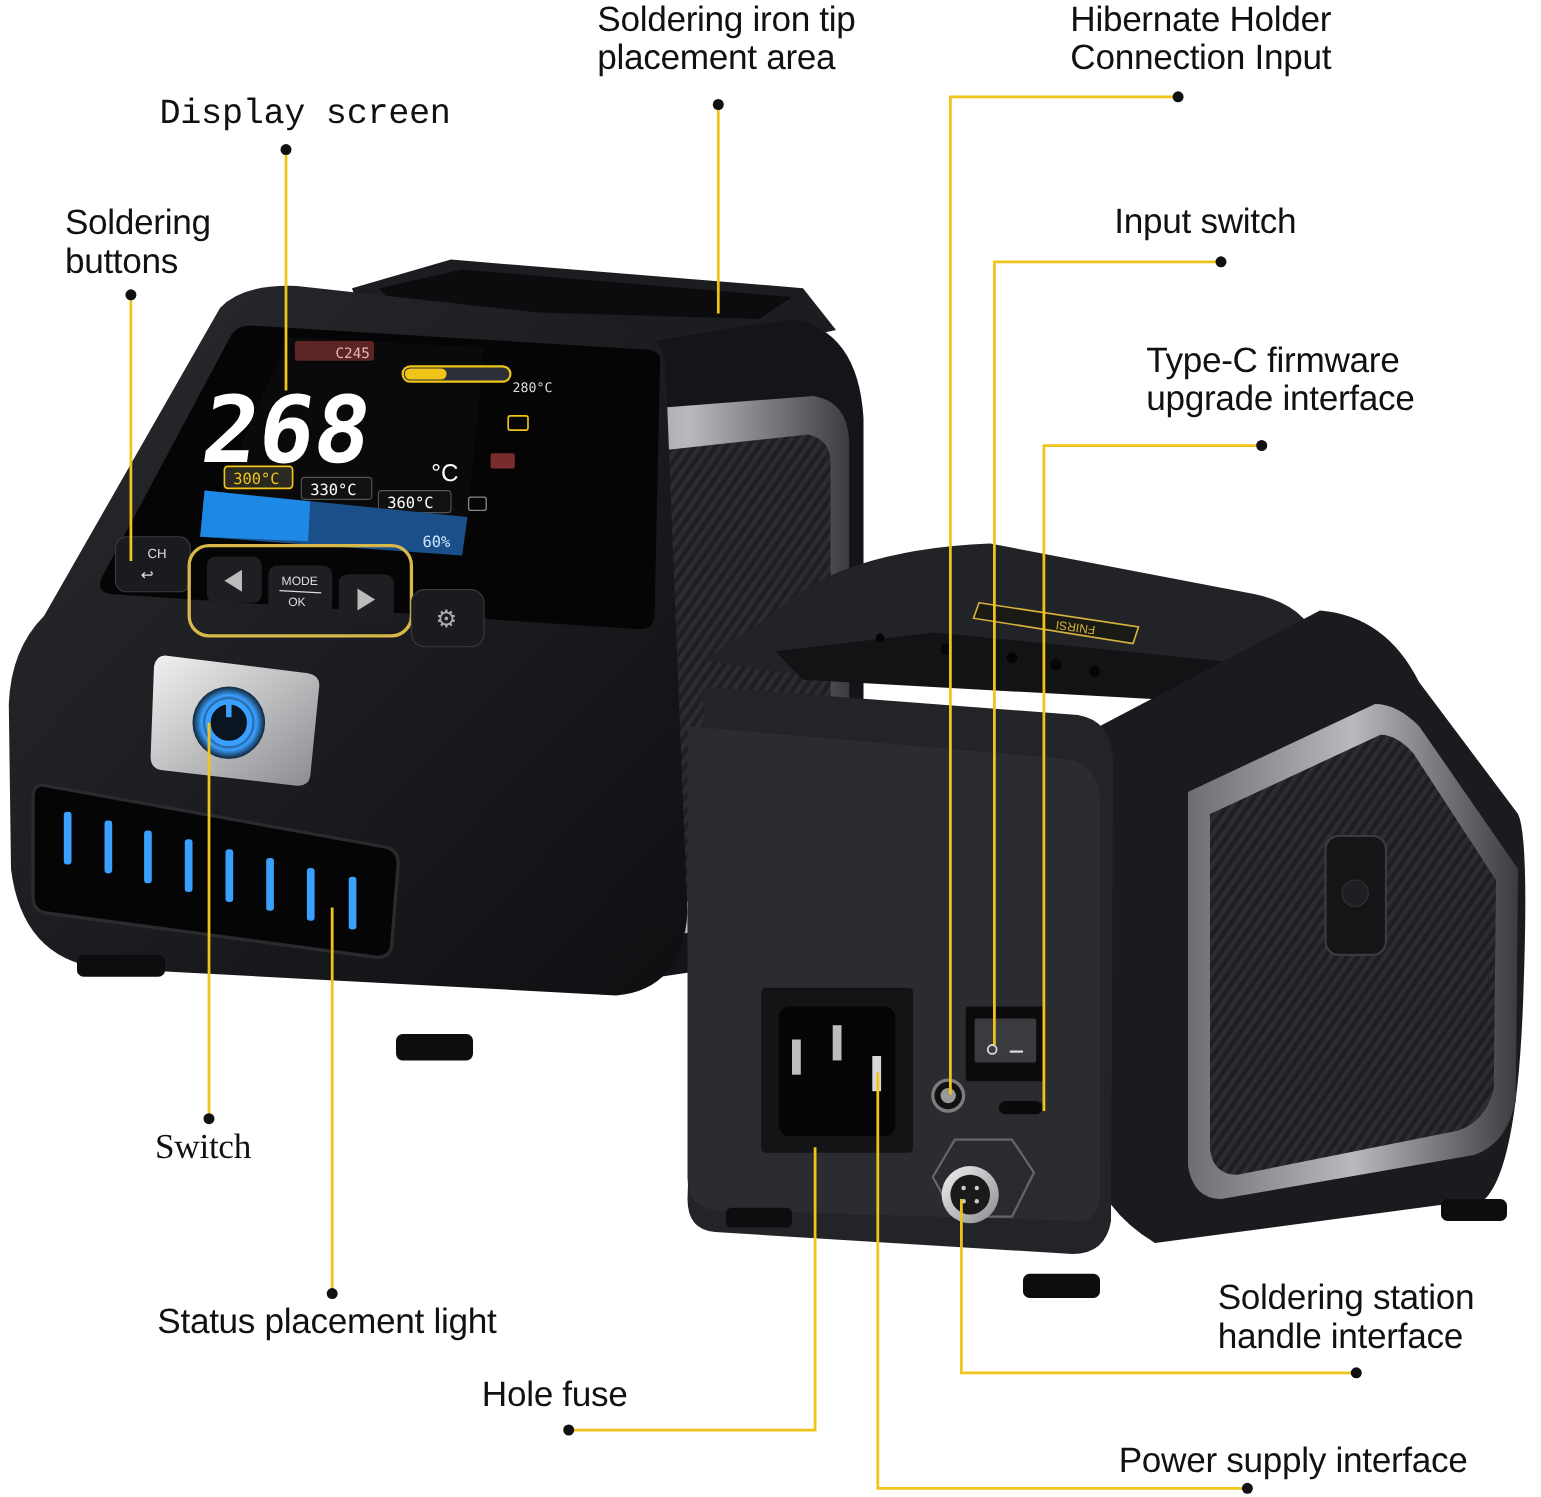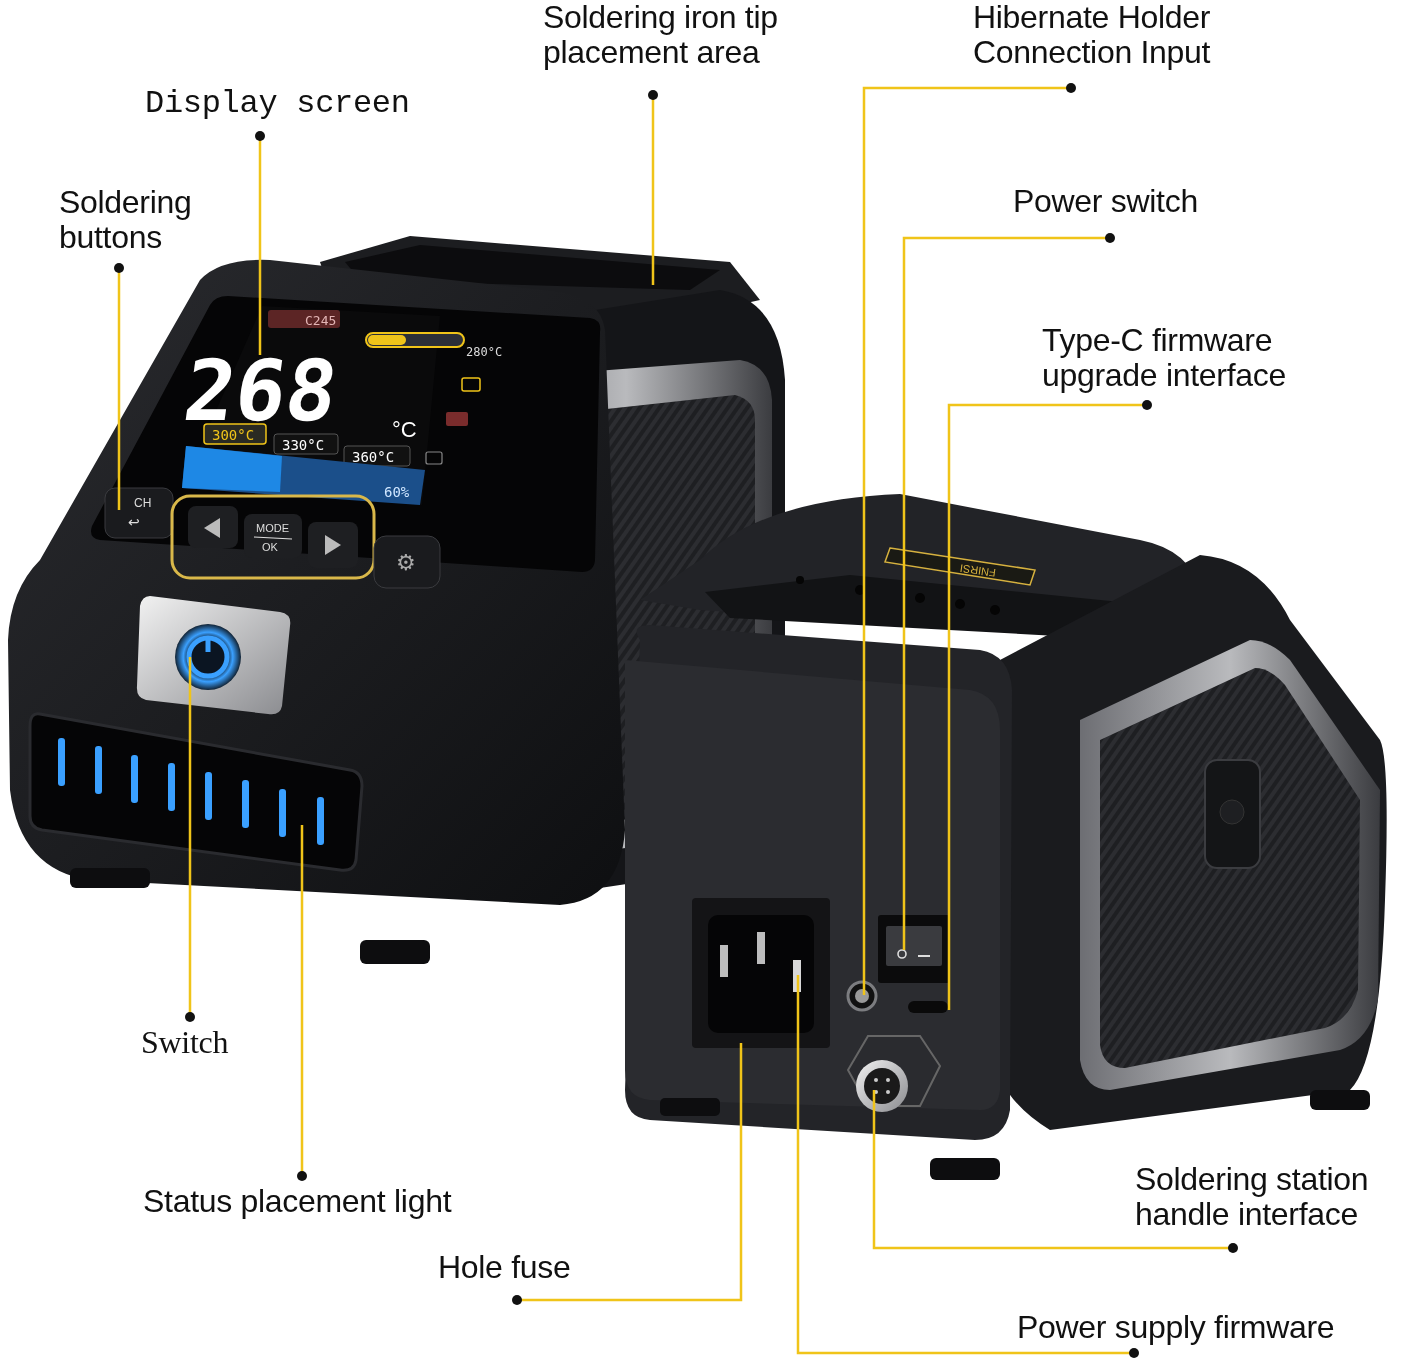--- a/index.html
+++ b/index.html
@@ -212,21 +212,21 @@
   </g>
 </svg>
 
 <div class="label" style="left:145px;top:86px;font-family:Liberation Mono, monospace;">Display screen</div>
 <div class="label" style="left:59px;top:185px;">Soldering
 buttons</div>
 <div class="label" style="left:543px;top:0px;">Soldering iron tip
 placement area</div>
 <div class="label" style="left:973px;top:0px;">Hibernate Holder
 Connection Input</div>
-<div class="label" style="left:1013px;top:184px;">Power switch</div>
-<div class="label" style="left:1042px;top:310px;margin-top:13px;">Type-C firmware
+<div class="label" style="left:1013px;top:184px;">Input switch</div>
+<div class="label" style="left:1042px;top:310px;">Type-C firmware
 upgrade interface</div>
 <div class="label" style="left:141px;top:1025px;font-family:Liberation Serif, serif;">Switch</div>
 <div class="label" style="left:143px;top:1184px;">Status placement light</div>
 <div class="label" style="left:438px;top:1250px;">Hole fuse</div>
-<div class="label" style="left:1107px;top:1162px;margin-left:28px;">Soldering station
+<div class="label" style="left:1107px;top:1162px;">Soldering station
 handle interface</div>
-<div class="label" style="left:1017px;top:1310px;">Power supply firmware</div>
+<div class="label" style="left:1017px;top:1310px;">Power supply interface</div>
 
 </body></html>

